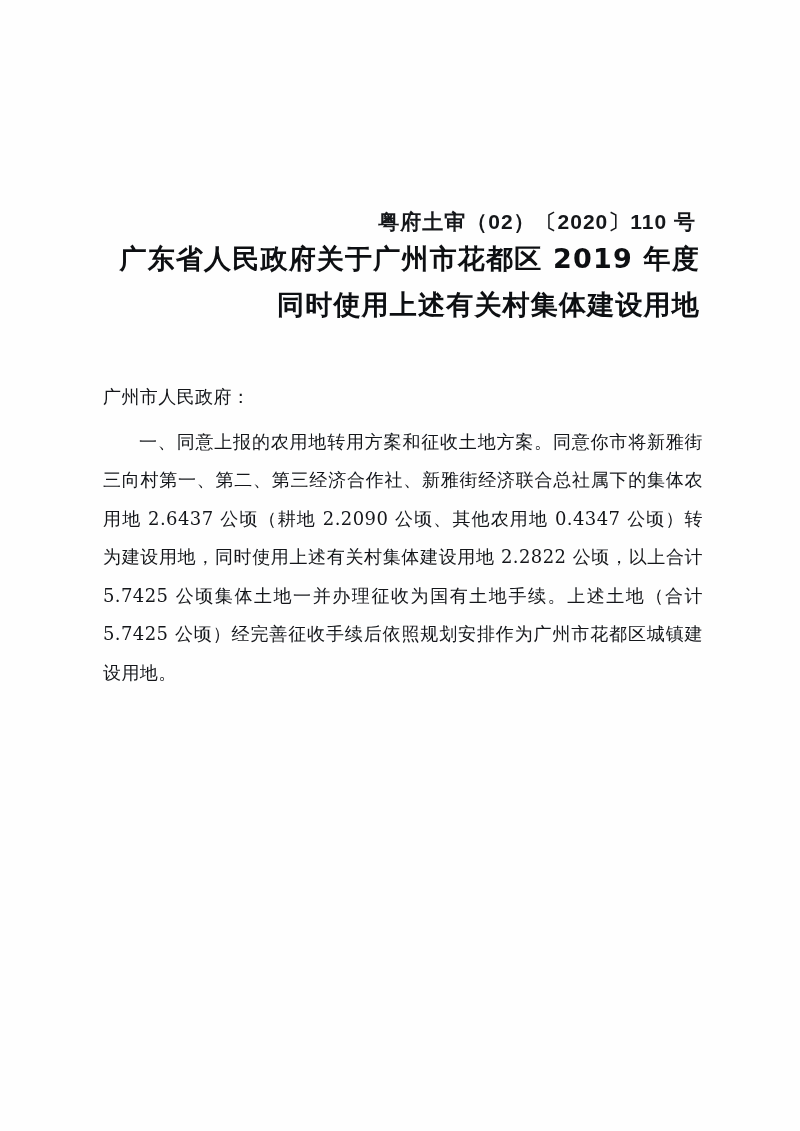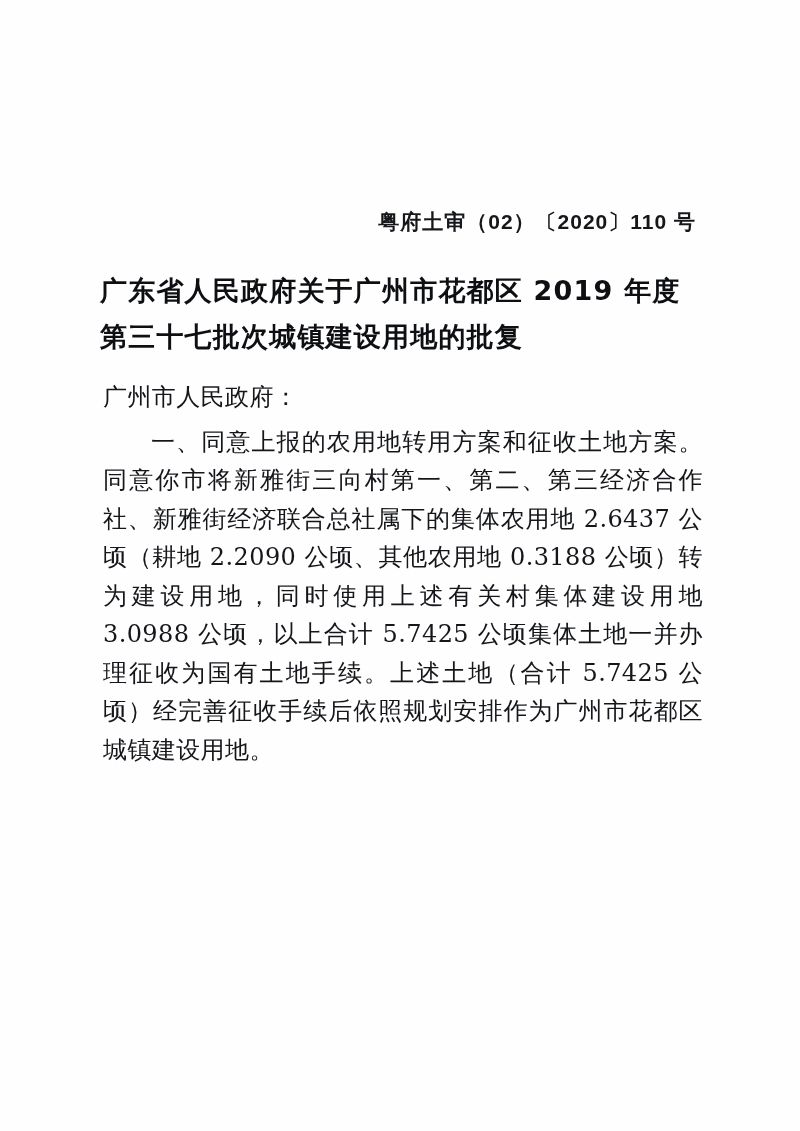--- a/index.html
+++ b/index.html
@@ -30,43 +30,43 @@
     font-size: 21px;
     letter-spacing: 1px;
     font-weight: 600;
     color: #15171a;
     font-family: Liberation Sans, sans-serif;
     white-space: nowrap;
     margin-top: 22px;
   }
   .title-block {
     position: absolute;
-    top: 268px;
+    top: 236px;
     left: 100px;
     width: 600px;
-    text-align: left;
+    text-align: right;
   }
   .title-line {
     font-size: 27px;
     font-weight: 700;
     letter-spacing: 1.2px;
     line-height: 46px;
     color: #0d0f12;
     font-family: "DejaVu Sans", "Liberation Sans", sans-serif;
     white-space: nowrap;
   }
   .body-block {
     position: absolute;
     top: 378px;
     left: 103px;
     width: 600px;
   }
   p.para {
     margin: 0 0 2px 0;
-    font-size: 24px;
+    font-size: 18px;
     line-height: 38.5px;
     letter-spacing: 0.4px;
     text-align: justify;
     text-justify: inter-ideograph;
     color: #14161a;
   }
   p.addressee {
     text-indent: 0;
     margin-bottom: 6px;
   }
@@ -76,24 +76,24 @@
 </style>
 </head>
 <body>
 
 <div class="page">
 
   <div class="doc-number">粤府土审（02）〔2020〕110 号</div>
 
   <div class="title-block">
     <div class="title-line">广东省人民政府关于广州市花都区 2019 年度</div>
-    <div class="title-line">第三十七批次城镇建设用地的批复</div>
+    <div class="title-line">同时使用上述有关村集体建设用地</div>
   </div>
 
   <div class="body-block">
     <p class="para addressee">广州市人民政府：</p>
 
 
-    <p class="para indent">一、同意上报的农用地转用方案和征收土地方案。同意你市将新雅街三向村第一、第二、第三经济合作社、新雅街经济联合总社属下的集体农用地 2.6437 公顷（耕地 2.2090 公顷、其他农用地 0.3188 公顷）转为建设用地，同时使用上述有关村集体建设用地 3.0988 公顷，以上合计 5.7425 公顷集体土地一并办理征收为国有土地手续。上述土地（合计 5.7425 公顷）经完善征收手续后依照规划安排作为广州市花都区城镇建设用地。</p>
+    <p class="para indent">一、同意上报的农用地转用方案和征收土地方案。同意你市将新雅街三向村第一、第二、第三经济合作社、新雅街经济联合总社属下的集体农用地 2.6437 公顷（耕地 2.2090 公顷、其他农用地 0.4347 公顷）转为建设用地，同时使用上述有关村集体建设用地 2.2822 公顷，以上合计 5.7425 公顷集体土地一并办理征收为国有土地手续。上述土地（合计 5.7425 公顷）经完善征收手续后依照规划安排作为广州市花都区城镇建设用地。</p>
 
   </div>
 
 </div>
 
 </body></html>

